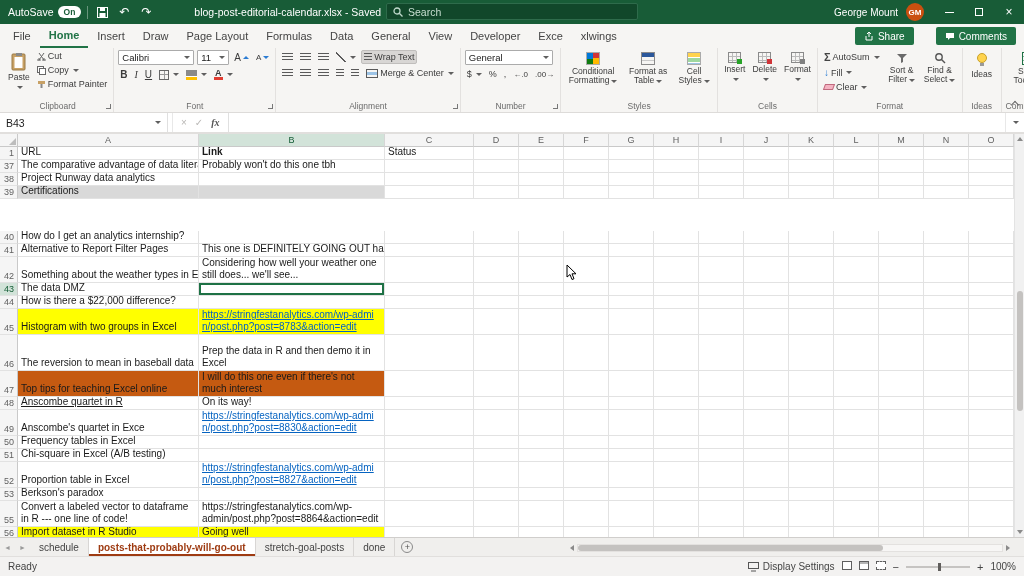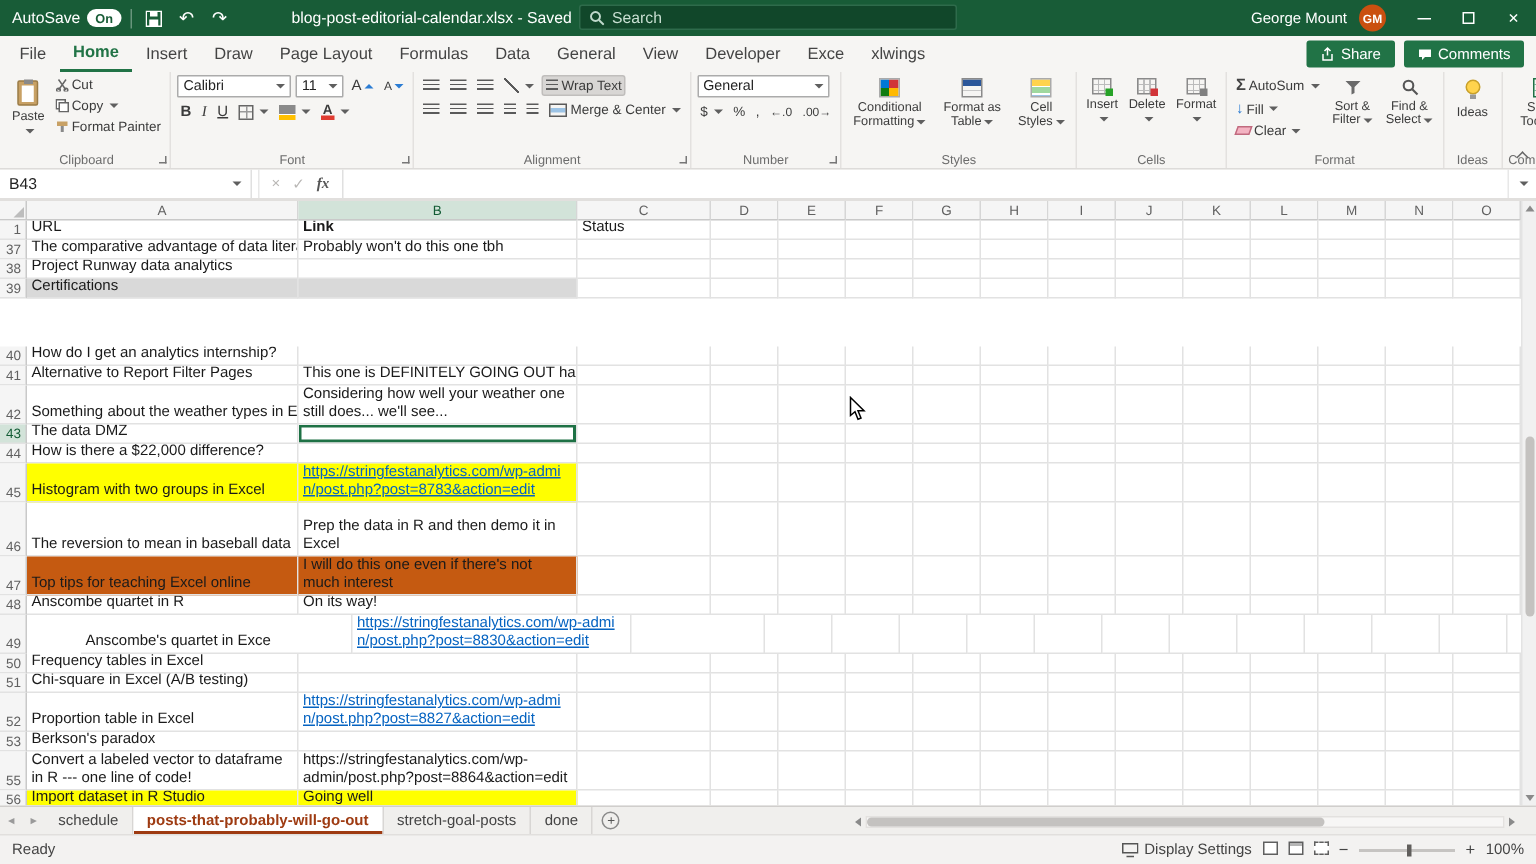--- a/index.html
+++ b/index.html
@@ -22,21 +22,21 @@
 .winbtn{width:30px;height:100%;display:flex;align-items:center;justify-content:center}
 .min-ic{width:9px;height:1px;background:#fff;display:block}
 .max-ic{width:8px;height:8px;border:1px solid #fff;display:block}
 .x-ic{font-size:12px;line-height:1}
 
 
 .ribbon-tabs{height:24px;background:#F6F5F3;display:flex;align-items:stretch;font-size:11px;color:#444;flex:0 0 auto;padding-left:4px}
 .rtab-list{display:flex;align-items:stretch}
 .rtab{padding:0 9px;display:flex;align-items:center;white-space:nowrap}
 .rtab.active{color:#217346;border-bottom:2px solid #217346;font-weight:bold}
-.rt-right{margin-left:auto;display:flex;align-items:center;gap:6px;padding-right:8px}
+.rt-right{margin-left:auto;display:flex;align-items:center;gap:22px;padding-right:8px}
 .pill-btn{background:#217346;color:#fff;height:18px;border-radius:2px;display:flex;align-items:center;gap:4px;padding:0 9px;font-size:10px}
 
 
 .ribbon{display:flex;height:65px;background:#F6F5F3;border-bottom:1px solid #DDDBD9;padding-left:2px;position:relative;overflow:hidden;flex:0 0 auto}
 .rgroup{position:relative;display:flex;flex-direction:column;border-right:1px solid #E3E1DF;padding:2px 4px 0}
 .gcontent{flex:1;display:flex;gap:3px;align-items:flex-start}
 .glabel{font-size:8.5px;color:#6b6b6b;text-align:center;height:12px;line-height:12px;white-space:nowrap}
 .launcher{position:absolute;right:2px;bottom:3px;width:5px;height:5px;border-right:1.5px solid #777;border-bottom:1.5px solid #777}
 .bigbtn{display:flex;flex-direction:column;align-items:center;padding:2px 2px 0;gap:2px;font-size:8.5px;color:#3b3b3b;text-align:center;line-height:1.1;border-radius:2px}
 .minibtn{display:inline-flex;align-items:center;gap:2px;font-size:9px;color:#3b3b3b;padding:1px 2px;border-radius:2px;white-space:nowrap}
@@ -762,21 +762,21 @@
           <div class="cell" style="width: 45px;"></div>
           <div class="cell" style="width: 45px;"></div>
           <div class="cell" style="width: 45px;"></div>
           <div class="cell" style="width: 45px;"></div>
           <div class="cell" style="width: 45px;"></div>
           <div class="cell" style="width: 45px;"></div>
           <div class="cell" style="width: 45px;"></div>
         </div>
         <div class="grow" style="height: 13px;">
           <div class="rnum">48</div>
-          <div class="cell" style="width: 181px;">
+          <div class="cell" style="width: 181px; text-decoration: underline;">
             <span class="ctext">Anscombe quartet in R</span>
           </div>
           <div class="cell" style="width: 186px;">
             <span class="ctext">On its way!</span>
           </div>
           <div class="cell" style="width: 89px;"></div>
           <div class="cell" style="width: 45px;"></div>
           <div class="cell" style="width: 45px;"></div>
           <div class="cell" style="width: 45px;"></div>
           <div class="cell" style="width: 45px;"></div>
@@ -784,21 +784,21 @@
           <div class="cell" style="width: 45px;"></div>
           <div class="cell" style="width: 45px;"></div>
           <div class="cell" style="width: 45px;"></div>
           <div class="cell" style="width: 45px;"></div>
           <div class="cell" style="width: 45px;"></div>
           <div class="cell" style="width: 45px;"></div>
           <div class="cell" style="width: 45px;"></div>
         </div>
         <div class="grow" style="height: 26px;">
           <div class="rnum">49</div>
-          <div class="cell" style="width: 181px; margin-left: 36px;">
+          <div class="cell" style="width: 181px;">
             <span class="ctext">Anscombe's quartet in Exce</span>
           </div>
           <div class="cell link wrap" style="width: 186px;"><span class="ctext">https://stringfestanalytics.com/wp-admin/post.php?post=8830&amp;action=edit</span></div>
           <div class="cell" style="width: 89px;"></div>
           <div class="cell" style="width: 45px;"></div>
           <div class="cell" style="width: 45px;"></div>
           <div class="cell" style="width: 45px;"></div>
           <div class="cell" style="width: 45px;"></div>
           <div class="cell" style="width: 45px;"></div>
           <div class="cell" style="width: 45px;"></div>

